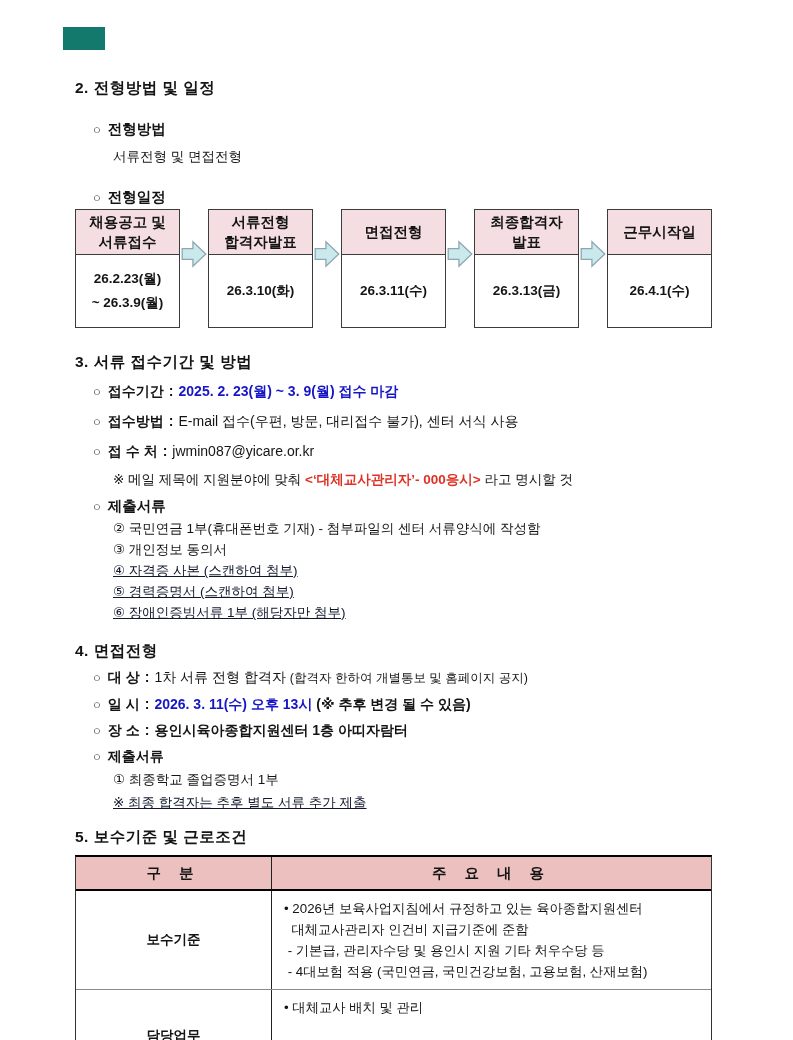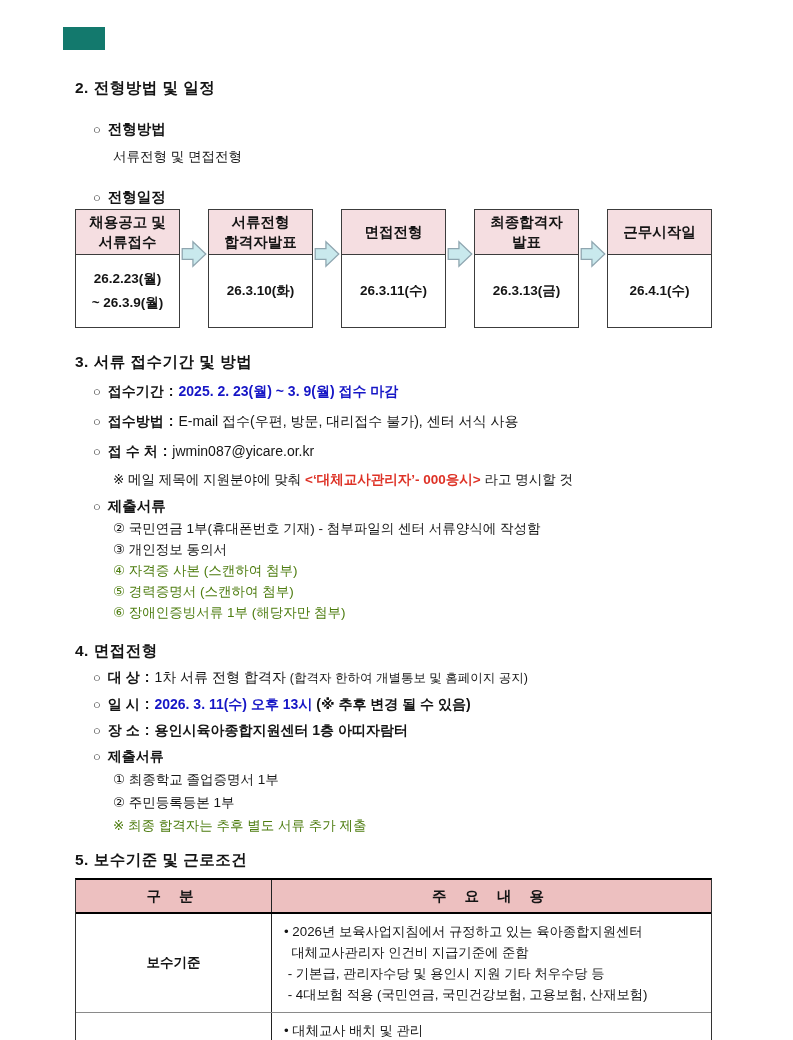--- a/index.html
+++ b/index.html
@@ -37,21 +37,21 @@
     white-space:pre-line;
   }
   .farrow{flex:0 0 auto;margin:30px 1px 0 1px;}
 
   
   .row{margin-left:18px;margin-top:9px;font-size:14px;line-height:20px;}
   .row .circ{font-weight:bold;margin-right:7px;font-size:13px;}
   .lbl{font-weight:bold;}
   .sep{font-weight:bold;margin:0 5px;}
   .blue{color:#1616c6;font-weight:bold;}
-  .red{color:#4d7c0f;}
+  .red{color:#0f172a;text-decoration:underline;}
   .boldtxt{font-weight:bold;}
   .smallnote{font-size:12.5px;}
   .note-line{margin-left:38px;margin-top:8px;font-size:13.5px;line-height:19px;}
   .note-line .redpart{color:#de3226;font-weight:bold;}
   .items{margin-left:38px;margin-top:2px;}
   .item{margin-top:4px;font-size:13.5px;line-height:17px;white-space:pre-wrap;}
 
   .gap-s3{margin-top:21px;}
   .gap-s4{margin-top:20px;}
   .gap-s5{margin-top:16px;}
@@ -170,21 +170,20 @@
       <span class="circ">○</span><span class="lbl">일 시</span><span class="sep">:</span><span class="blue">2026. 3. 11(수) 오후 13시</span><span class="boldtxt"> (※ 추후 변경 될 수 있음)</span>
     </div>
     <div class="row4">
       <span class="circ">○</span><span class="lbl">장 소</span><span class="sep">:</span><span class="boldtxt">용인시육아종합지원센터 1층 아띠자람터</span>
     </div>
     <div class="row4">
       <span class="circ">○</span><span class="lbl">제출서류</span>
     </div>
     <div class="items">
       <div class="item" style="margin-top:5px;">① 최종학교 졸업증명서 1부</div>
-      <div class="item" style="margin-top:6px;">② 주민등록등본 1부</div>
       <div class="item red" style="margin-top:6px;">※ 최종 합격자는 추후 별도 서류 추가 제출</div>
     </div>
 
     <div class="h1 gap-s5">5. 보수기준 및 근로조건</div>
 
     <div class="tbl">
       <div class="thead">
         <div class="th c1">구 분</div>
         <div class="th c2">주 요 내 용</div>
       </div>

